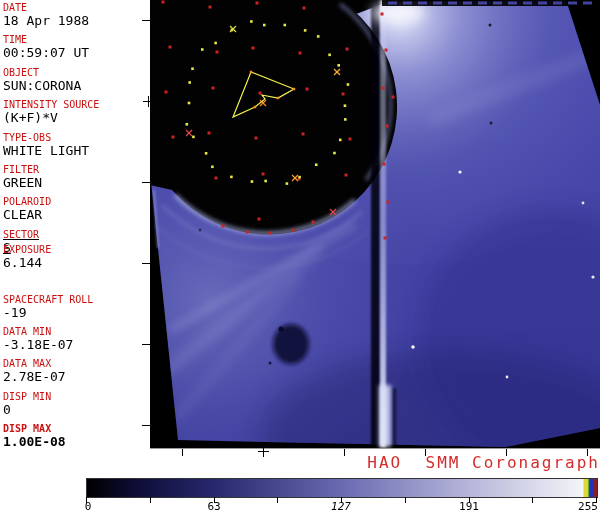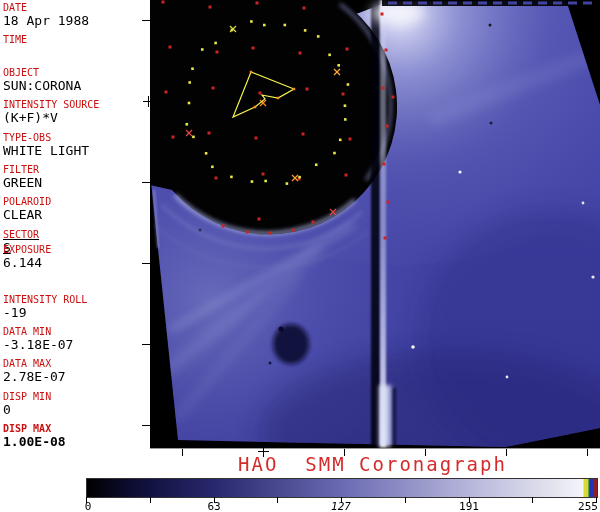--- a/index.html
+++ b/index.html
@@ -14,39 +14,40 @@
   
   #canvas{position:absolute;left:150px;top:0;width:450px;height:448px;background:#000;}
   #canvas svg{position:absolute;left:0;top:0;}
   
   #axis-bottom-line{position:absolute;left:150px;top:448px;width:450px;height:1px;background:#9a9a9a;}
   .tick-h{position:absolute;width:8px;height:1px;background:#000;}
   .tick-v{position:absolute;width:1px;height:7px;background:#000;}
   .plus-h{position:absolute;width:11px;height:1px;background:#000;}
   .plus-v{position:absolute;width:1px;height:11px;background:#000;}
   
-  #title{position:absolute;left:145px;top:453px;width:455px;text-align:center;
-         font-size:19px;letter-spacing:2px;white-space:pre;}
+  #title{position:absolute;left:145px;top:453px;width:455px;text-align:right;
+         font-size:16px;letter-spacing:2px;white-space:pre;}
   
   #colorbar{position:absolute;border:1px solid #333;}
   .cbar-tick{position:absolute;width:1px;height:6px;background:#000;}
   .cbar-label{position:absolute;font-size:11px;color:#000;transform:translateX(-50%);white-space:pre;}
 </style>
 </head>
 <body>
 
 <div id="app">
 
   <div id="sidebar">
       <div class="field" style="top: 2px;">
         <div class="lbl" style="color: rgb(204, 16, 16);">DATE</div>
         <div class="val">18 Apr 1988</div>
       </div>
       <div class="field" style="top: 34.4px;">
         <div class="lbl" style="color: rgb(204, 16, 16);">TIME</div>
+        <div class="val">00:59:07 UT</div>
       </div>
       <div class="field" style="top: 66.8px;">
         <div class="lbl" style="color: rgb(204, 16, 16);">OBJECT</div>
         <div class="val">SUN:CORONA</div>
       </div>
       <div class="field" style="top: 99.2px;">
         <div class="lbl" style="color: rgb(204, 16, 16);">INTENSITY SOURCE</div>
         <div class="val">(K+F)*V</div>
       </div>
       <div class="field" style="top: 131.6px;">
@@ -63,21 +64,21 @@
       </div>
       <div class="field" style="top: 228.8px; text-decoration: underline;">
         <div class="lbl" style="color: rgb(204, 16, 16);">SECTOR</div>
         <div class="val">S</div>
       </div>
       <div class="field" style="top: 244px;">
         <div class="lbl" style="color: rgb(204, 16, 16);">EXPOSURE</div>
         <div class="val">6.144</div>
       </div>
       <div class="field" style="top: 293.6px;">
-        <div class="lbl" style="color: rgb(204, 16, 16);">INTENSITY ROLL</div>
+        <div class="lbl" style="color: rgb(204, 16, 16);">SPACECRAFT ROLL</div>
         <div class="val">-19</div>
       </div>
       <div class="field" style="top: 326px;">
         <div class="lbl" style="color: rgb(204, 16, 16);">DATA MIN</div>
         <div class="val">-3.18E-07</div>
       </div>
       <div class="field" style="top: 358.4px;">
         <div class="lbl" style="color: rgb(204, 16, 16);">DATA MAX</div>
         <div class="val">2.78E-07</div>
       </div>

